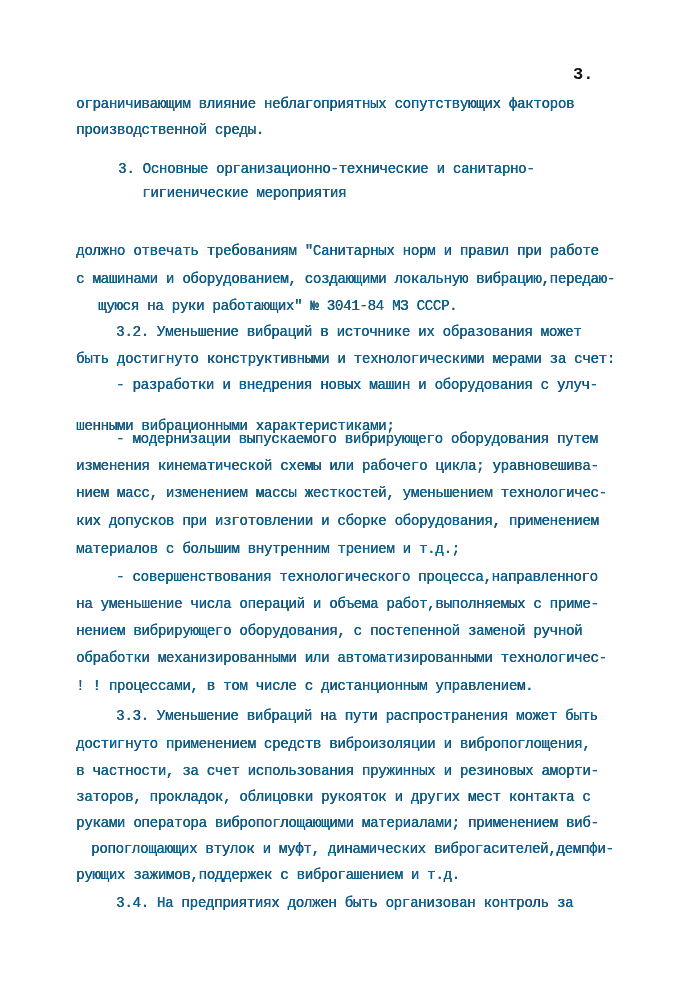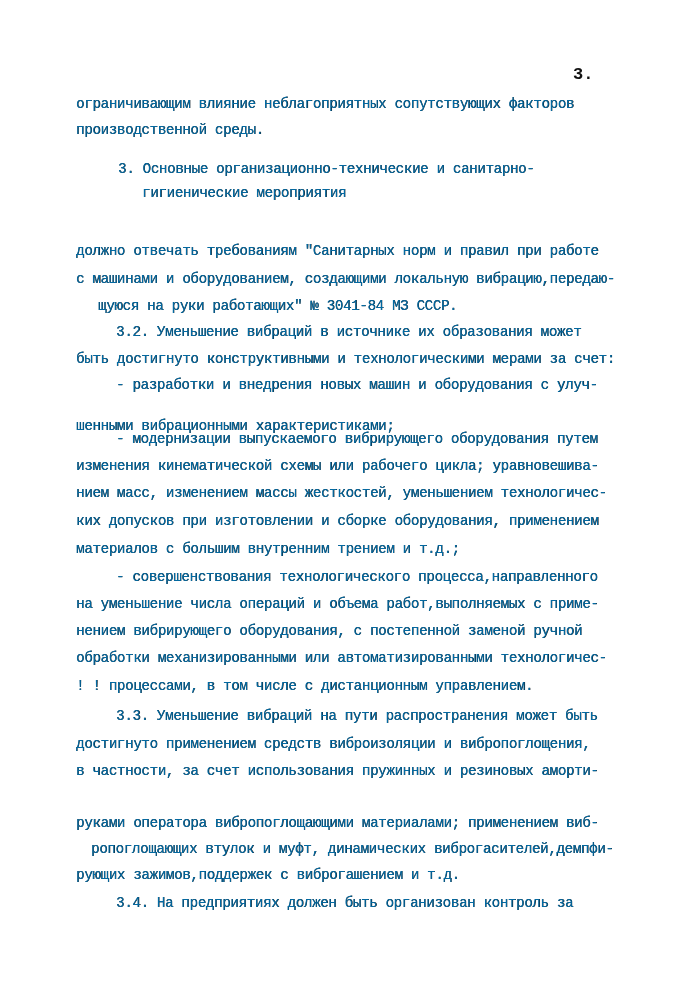--- a/index.html
+++ b/index.html
@@ -45,18 +45,19 @@
 
   <div class="ln" style="left:116px;top:568px;">- совершенствования технологического процесса,направленного</div>
   <div class="ln" style="left:76px;top:595px;">на уменьшение числа операций и объема работ,выполняемых с приме-</div>
   <div class="ln" style="left:76px;top:622px;text-align:center;">нением вибрирующего оборудования, с постепенной заменой ручной</div>
   <div class="ln" style="left:76px;top:649px;">обработки механизированными или автоматизированными технологичес-</div>
   <div class="ln" style="left:76px;top:677px;">! ! процессами, в том числе с дистанционным управлением.</div>
 
   <div class="ln" style="left:116px;top:707px;">3.3. Уменьшение вибраций на пути распространения может быть</div>
   <div class="ln" style="left:76px;top:735px;">достигнуто применением средств виброизоляции и вибропоглощения,</div>
   <div class="ln" style="left:76px;top:762px;">в частности, за счет использования пружинных и резиновых аморти-</div>
+  <div class="ln" style="left:76px;top:788px;">заторов, прокладок, облицовки рукояток и других мест контакта с</div>
   <div class="ln" style="left:76px;top:814px;">руками оператора вибропоглощающими материалами; применением виб-</div>
   <div class="ln" style="left:91px;top:840px;">ропоглощающих втулок и муфт, динамических виброгасителей,демпфи-</div>
   <div class="ln" style="left:76px;top:866px;">рующих зажимов,поддержек с виброгашением и т.д.</div>
 
   <div class="ln" style="left:116px;top:894px;">3.4. На предприятиях должен быть организован контроль за</div>
 </div>
 
 </body></html>

